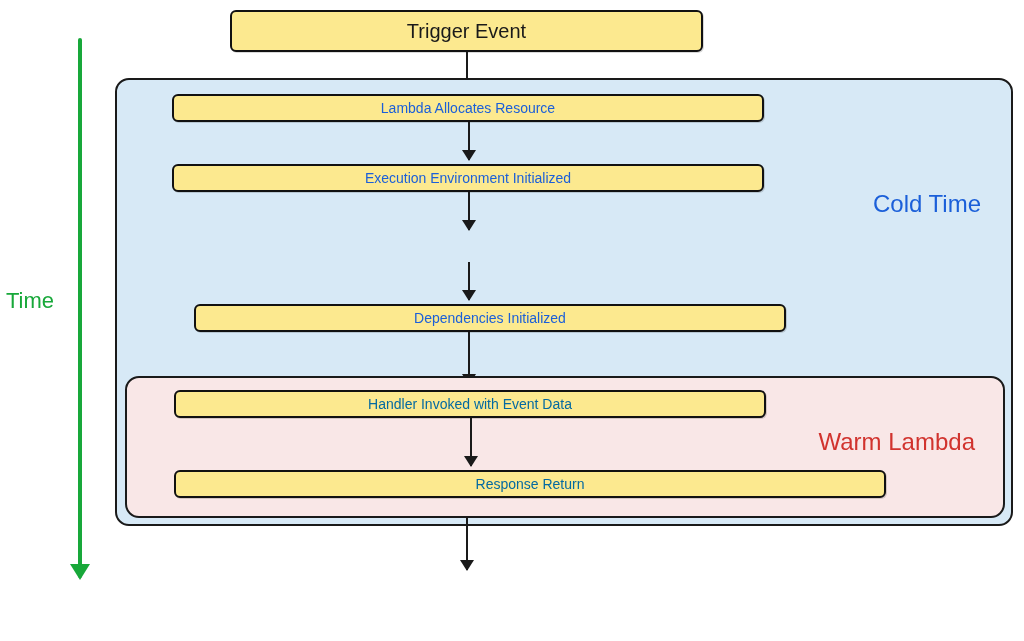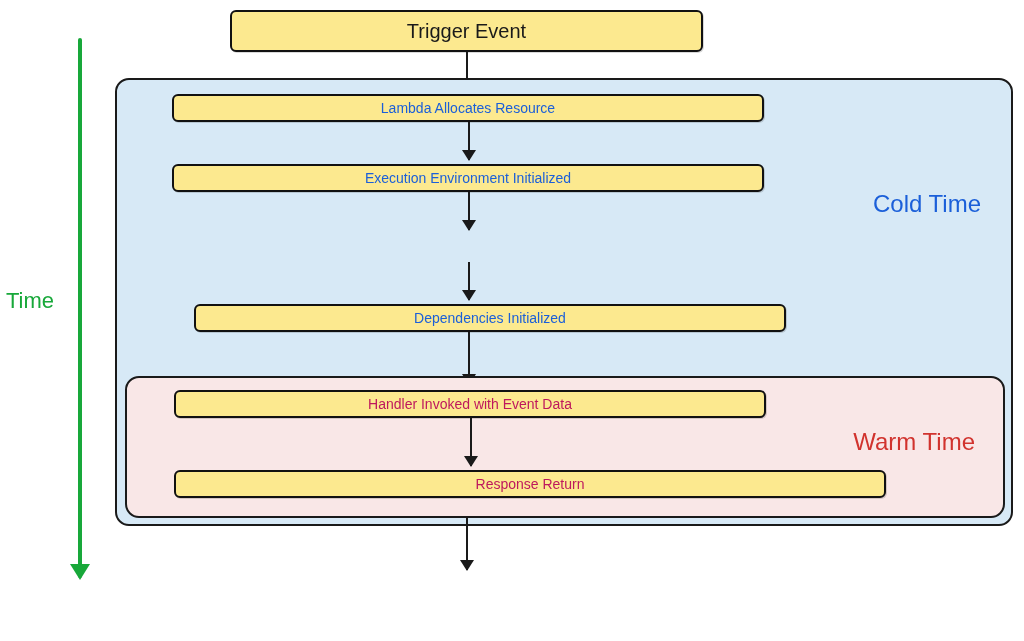--- a/index.html
+++ b/index.html
@@ -52,21 +52,21 @@
     text-align: center;
     font-size: 20px;
     color: #1a1a1a;
     box-shadow: 1px 1px 0 rgba(0,0,0,0.15);
   }
   .yellow-box-small {
     font-size: 14px;
     padding: 4px 8px;
   }
   .blue-text { color: #1b5fd9; }
-  .red-text { color: #be185d; }
+  .red-text { color: #0369a1; }
 
   
   .cold-container {
     position: absolute;
     left: 115px;
     top: 78px;
     width: 898px;
     height: 448px;
     background: #d7e9f6;
     border: 2px solid #1a1a1a;
@@ -144,21 +144,21 @@
     <div class="v-arrow" style="left:351px; top:112px; height:38px;"></div>
 
     <div class="v-arrow" style="left:351px; top:182px; height:38px;"></div>
 
     <div class="yellow-box-small blue-text" style="position:absolute; left:55px; top:224px; width:592px; height:28px;margin-left:22px;">
       <span>Dependencies Initialized</span>
     </div>
     <div class="v-arrow" style="left:351px; top:252px; height:52px;"></div>
 
     <div class="warm-container">
-      <div class="warm-label">Warm Time</div>
+      <div class="warm-label">Warm Lambda</div>
 
       <div class="yellow-box-small red-text" style="position:absolute; left:47px; top:12px; width:592px; height:28px;">
         <span>Handler Invoked with Event Data</span>
       </div>
       <div class="v-arrow" style="left:343px; top:40px; height:48px;"></div>
 
       <div class="yellow-box-small red-text" style="position:absolute; left:47px; top:92px; width:712px; height:28px;">
         <span>Response Return</span>
       </div>
     </div>

